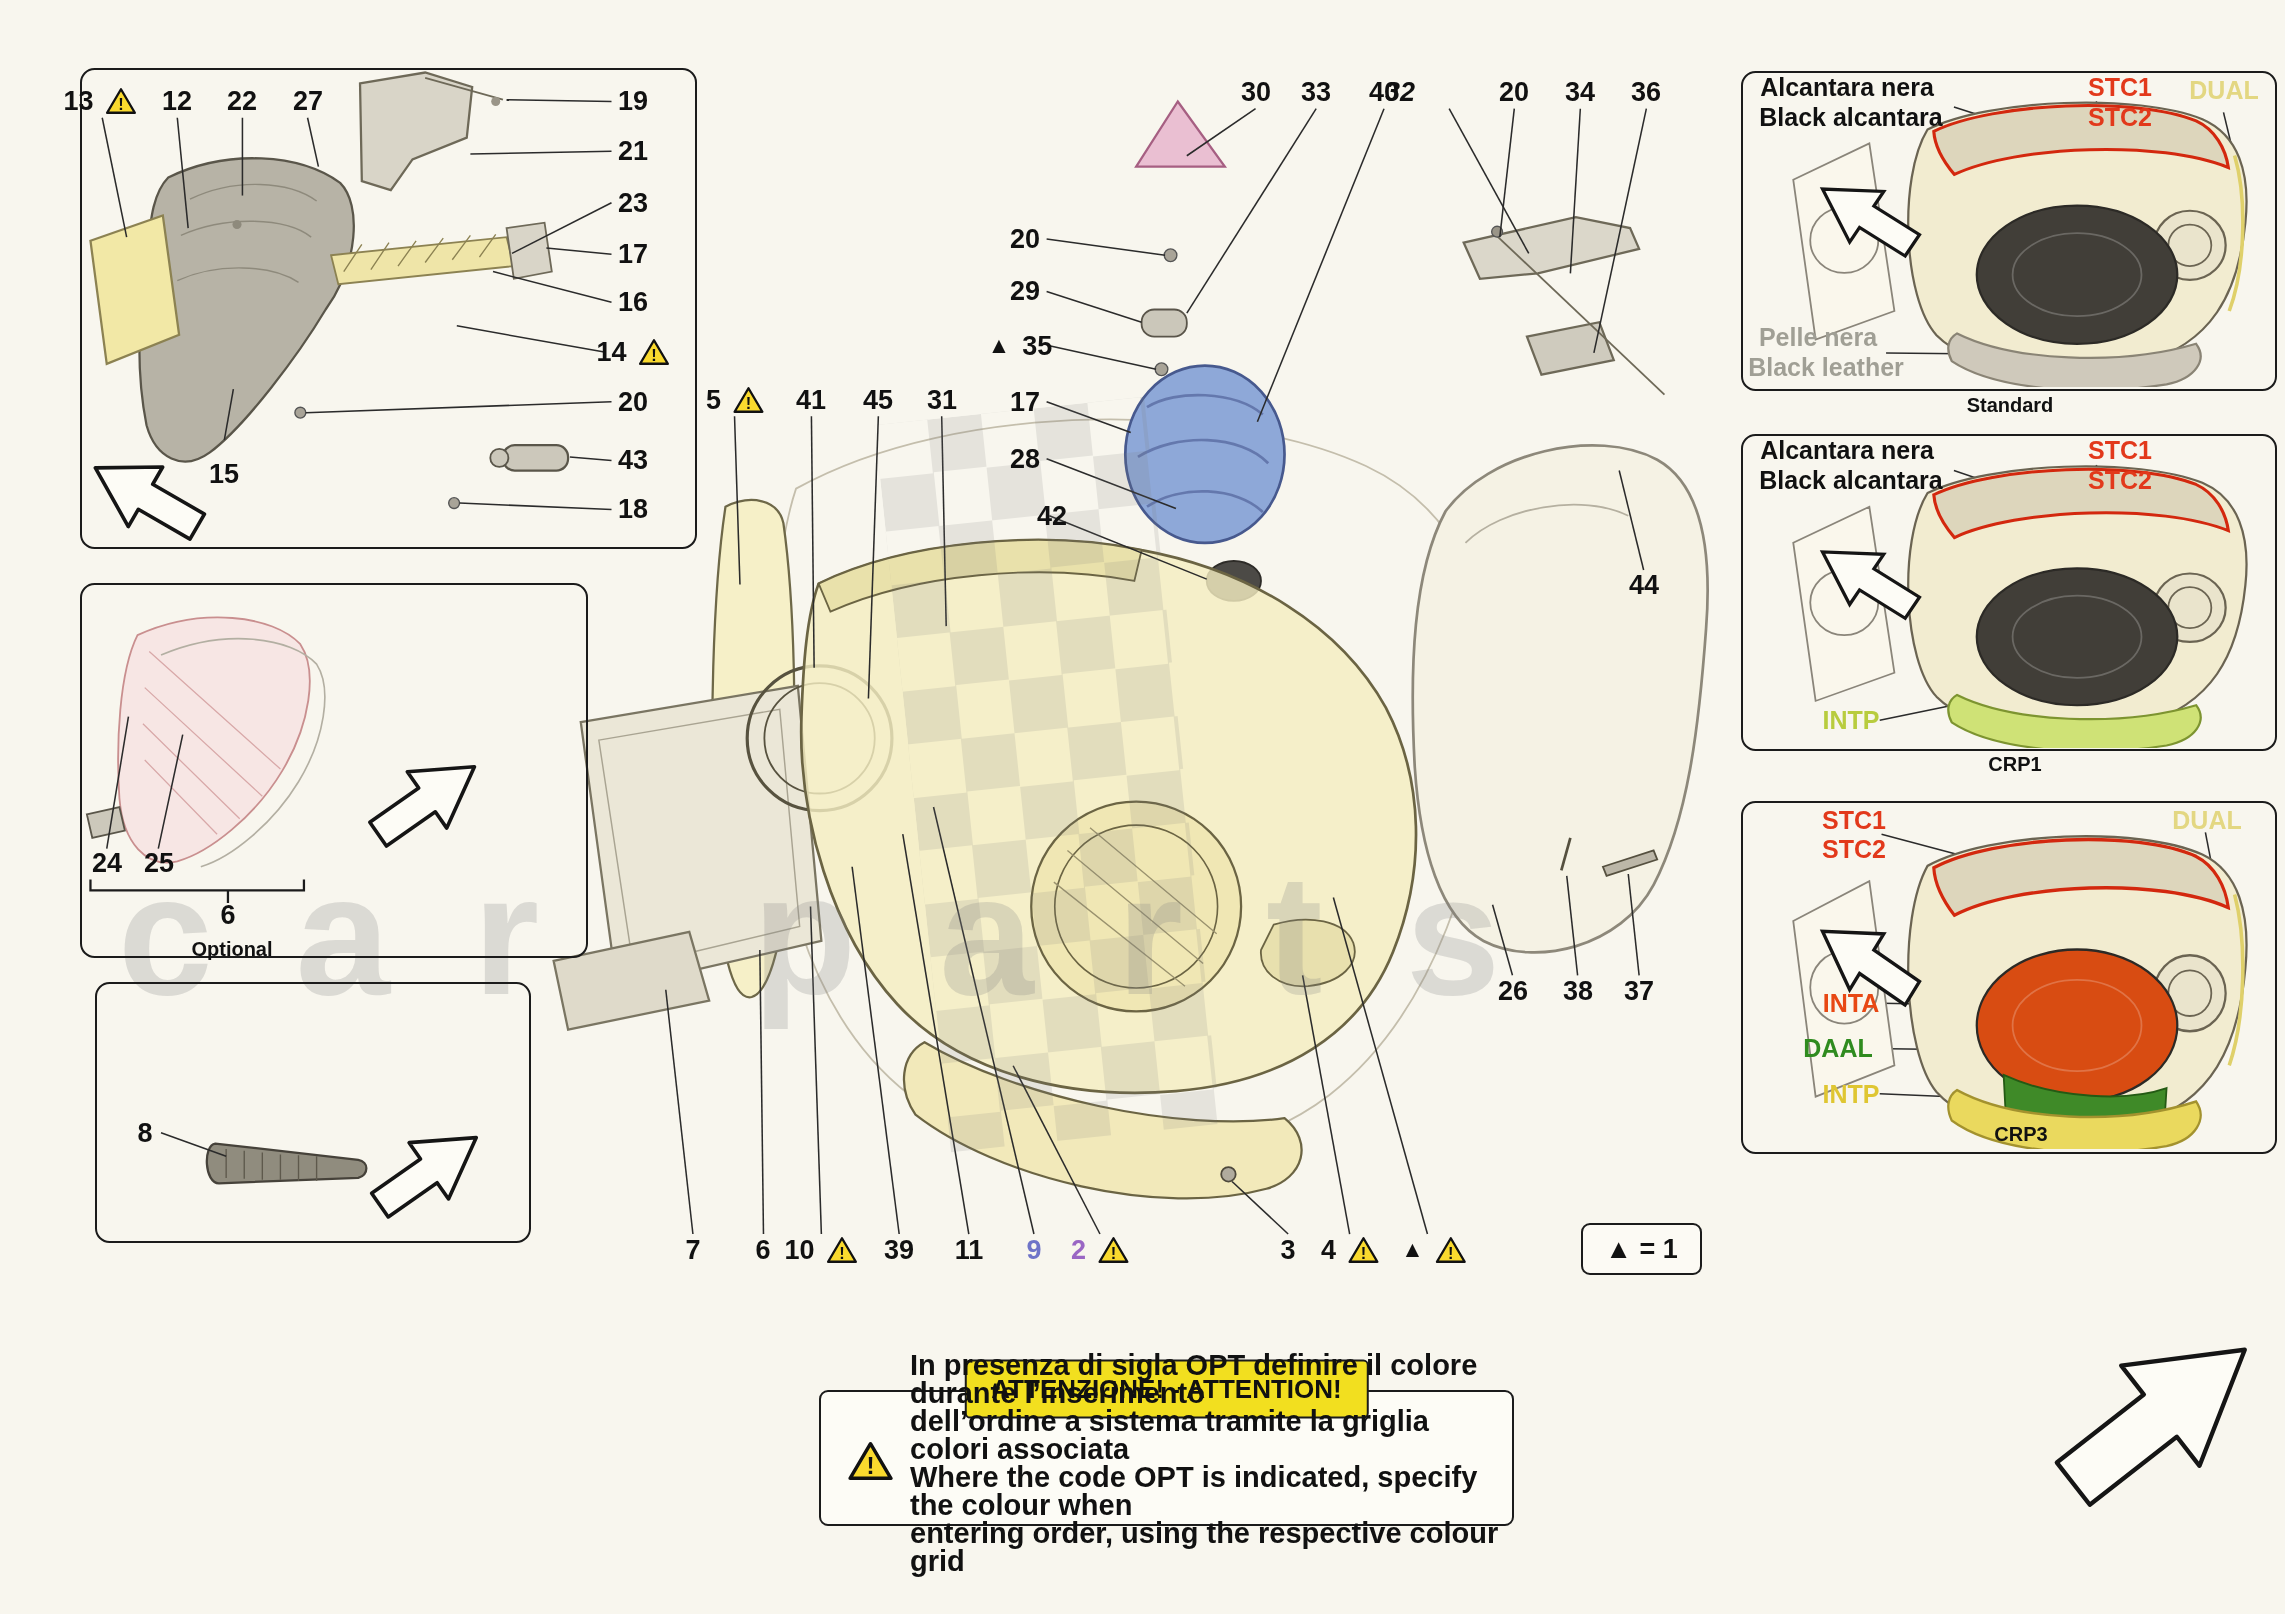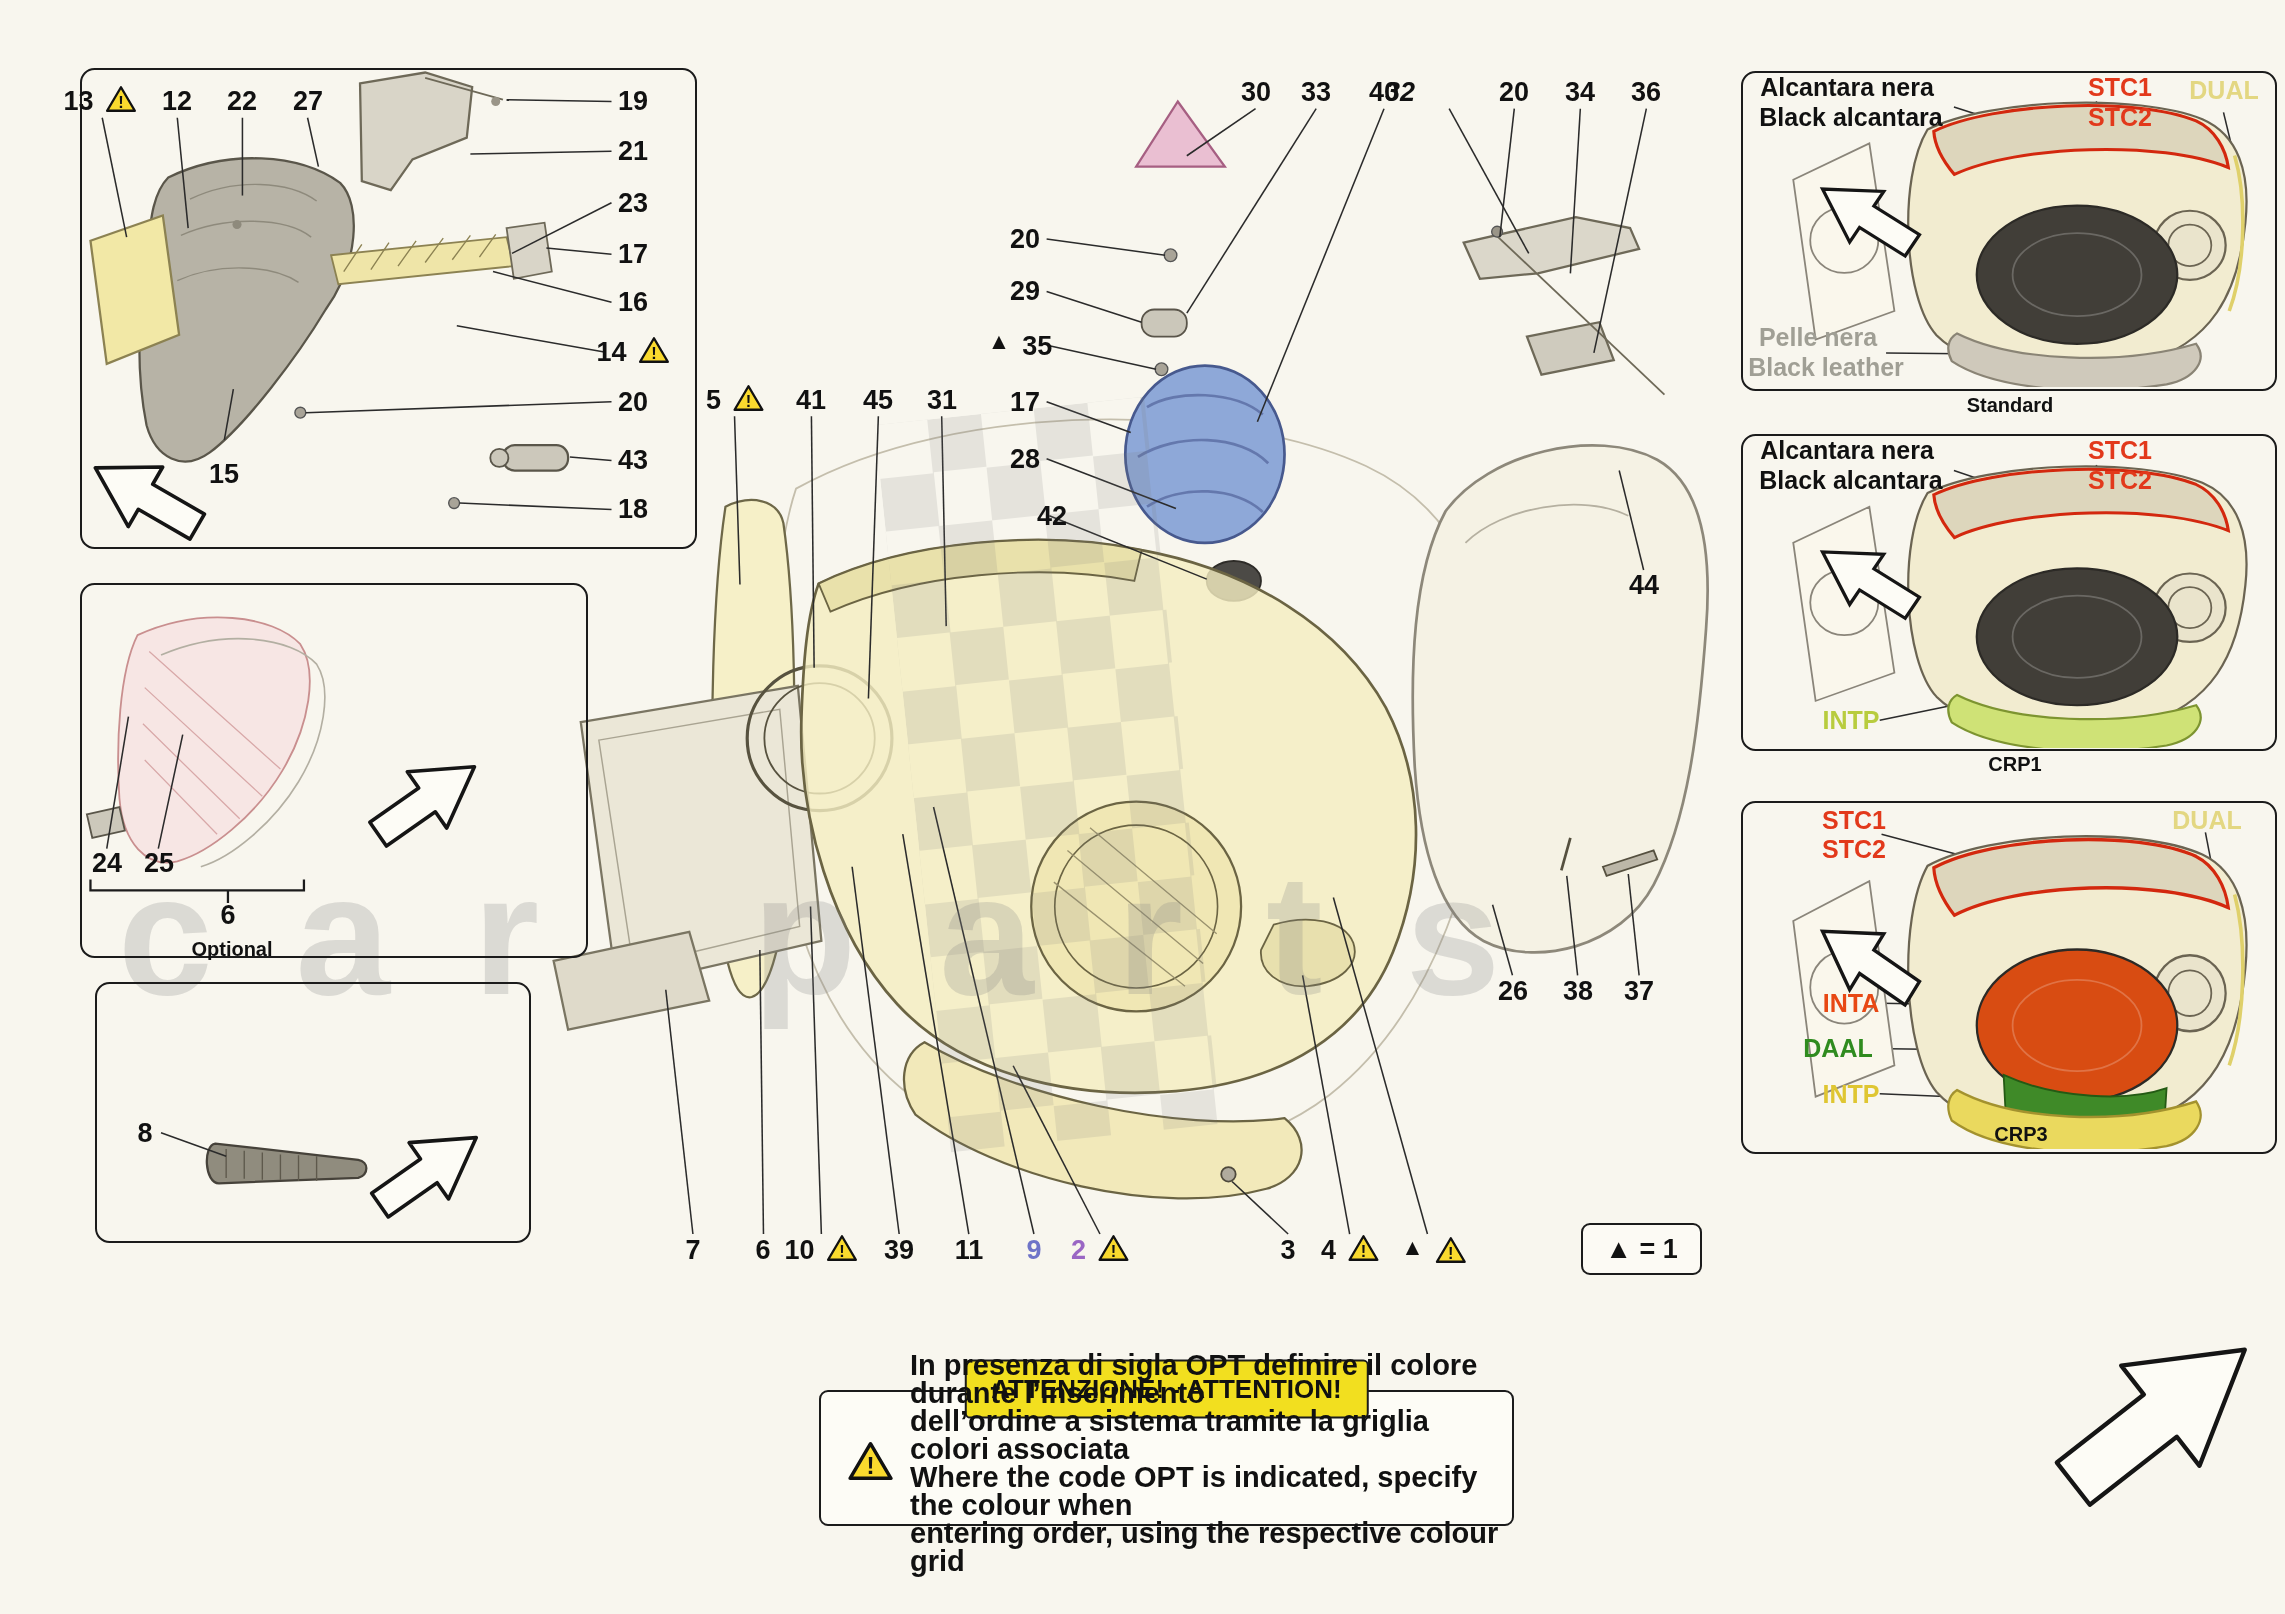--- a/index.html
+++ b/index.html
@@ -12,21 +12,21 @@
            background-image:repeating-conic-gradient(#777 0 25%,transparent 0 50%);
            background-size:107px 107px;transform:rotate(-6deg)}
   .wm1{position:absolute;left:127px;top:318px;font-size:326px;font-weight:bold;letter-spacing:-7.2px;
        color:rgba(214,77,77,.27);line-height:1;pointer-events:none}
   .wm2{position:absolute;left:118px;top:850px;font-size:170px;font-weight:bold;letter-spacing:83px;
        color:rgba(128,128,128,.24);line-height:1;pointer-events:none}
   .box{position:absolute;border:2.7px solid #1b1b1b;border-radius:14.5px}
   .vsvg{position:absolute}
   #callout-layer{position:absolute;left:0;top:0;width:100%;height:100%}
   .callout{position:absolute;transform:translate(-50%,-50%);font-weight:bold;font-size:27px;
-           white-space:nowrap;display:flex;gap:12px}
+           white-space:nowrap;display:flex;align-items:center;gap:12px}
   .callout .tri{font-size:22.6px;line-height:1}
   .callout svg.warn{width:31px;height:27px}
   .vlabel{position:absolute;transform:translate(-50%,-50%);font-weight:bold;font-size:25px;white-space:nowrap}
   .caption{position:absolute;transform:translate(-50%,-50%);font-weight:bold;font-size:20px;color:#111;white-space:nowrap}
   #legend-box{position:absolute;left:1581px;top:1223px;width:121px;height:52px;border:2.7px solid #1b1b1b;
               border-radius:9px;display:flex;align-items:center;justify-content:center;
               font-weight:bold;font-size:27px;background:rgba(253,252,246,.7)}
   #attention{position:absolute;left:819px;top:1390px;width:695px;height:136px;border:2.7px solid #1b1b1b;
              border-radius:9px;background:rgba(253,252,246,.92)}
   #attention-header{position:absolute;left:50%;top:0;transform:translate(-50%,-55%);background:#f2df1f;

